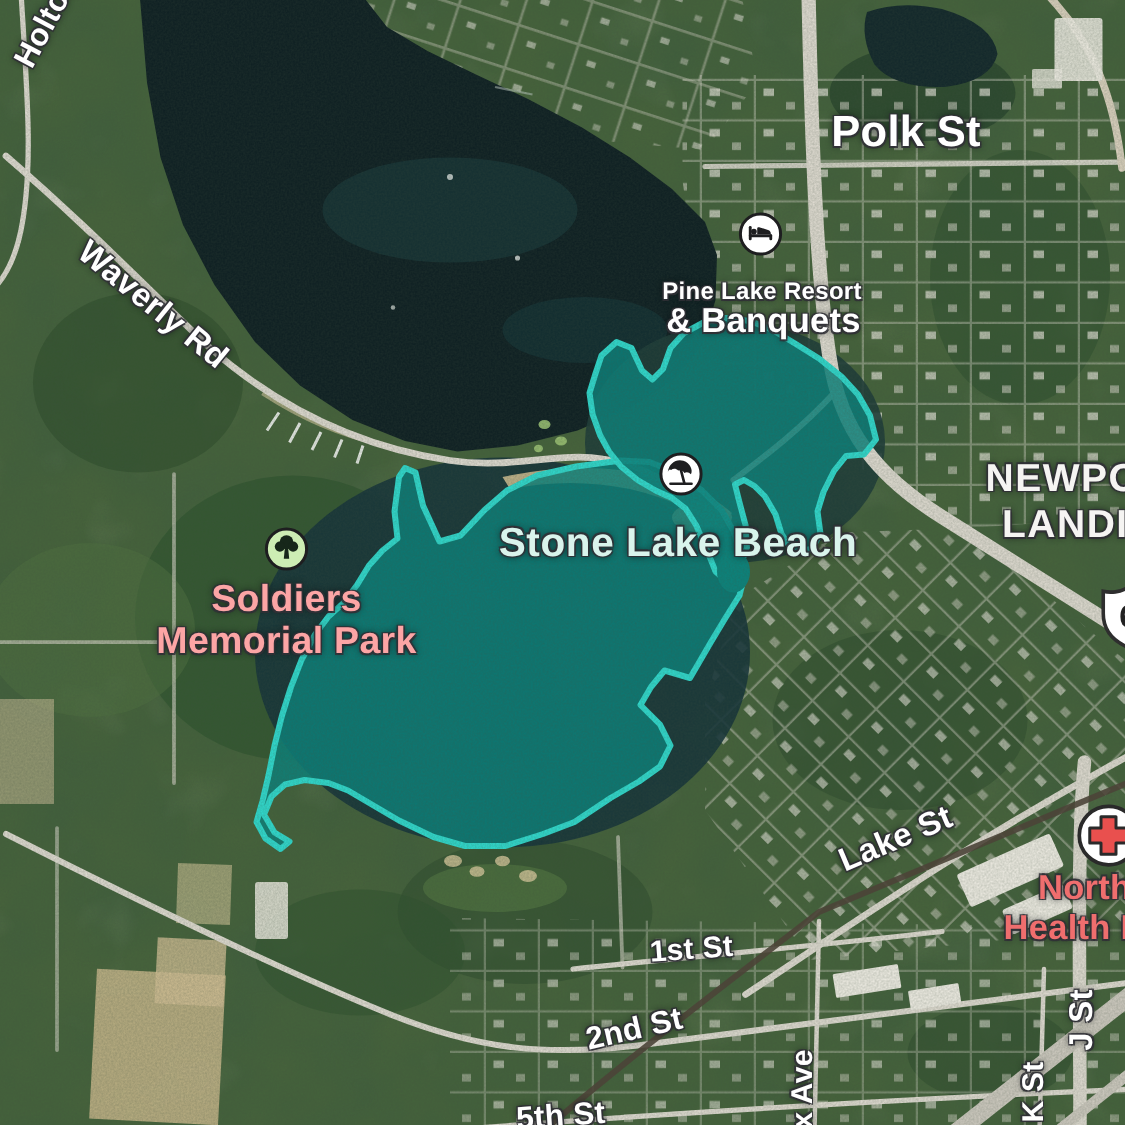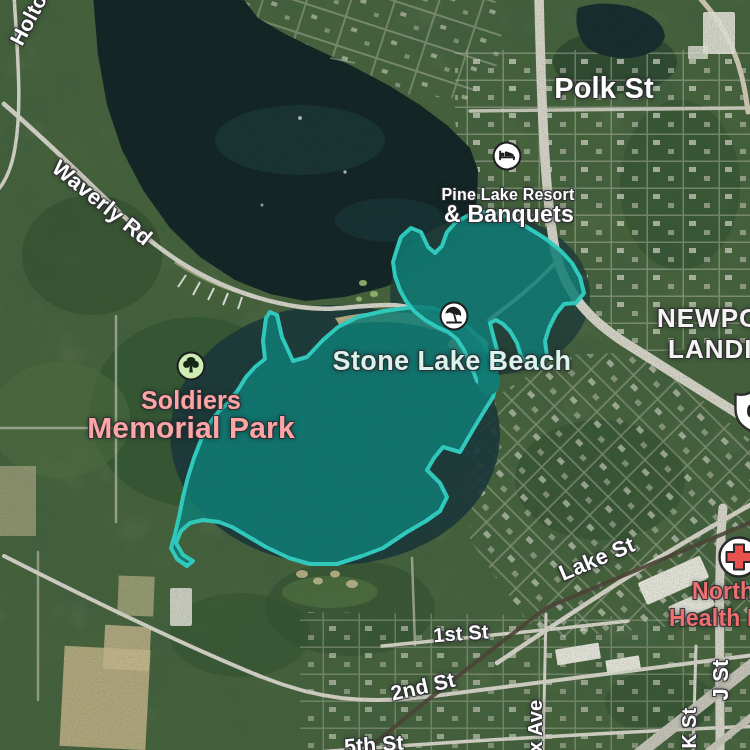--- a/index.html
+++ b/index.html
@@ -223,21 +223,21 @@
 
   <div class="lbl ctr" style="left:508px;top:195px;font-size:16px;">Pine Lake Resort</div>
   <div class="lbl ctr" style="left:509px;top:214px;font-size:23px;text-align:right;">&amp; Banquets</div>
 
   <div class="lbl caps" style="left:657px;top:304px;font-size:26px;">NEWPORT</div>
   <div class="lbl caps" style="left:668px;top:335px;font-size:26px;">LANDING</div>
 
   <div class="lbl ctr teal" style="left:452px;top:350px;font-size:27px;letter-spacing:.4px;margin-top:12px;">Stone Lake Beach</div>
 
   <div class="lbl ctr grn" style="left:191px;top:400px;font-size:25px;">Soldiers</div>
-  <div class="lbl ctr grn" style="left:191px;top:428px;font-size:30px;">Memorial Park</div>
+  <div class="lbl ctr grn" style="left:191px;top:428px;font-size:25px;">Memorial Park</div>
 
   <div class="lbl ctr" style="left:597px;top:559px;font-size:22px;transform:translate(-50%,-50%) rotate(-23deg);">Lake St</div>
 
   <div class="lbl red" style="left:692px;top:579px;font-size:23px;">Northwest</div>
   <div class="lbl red" style="left:669px;top:606px;font-size:23px;">Health La</div>
 
   <div class="lbl ctr" style="left:461px;top:634px;font-size:20px;transform:translate(-50%,-50%) rotate(-4deg);">1st St</div>
 
   <div class="lbl ctr" style="left:423px;top:687px;font-size:21px;transform:translate(-50%,-50%) rotate(-13deg);">2nd St</div>
 

